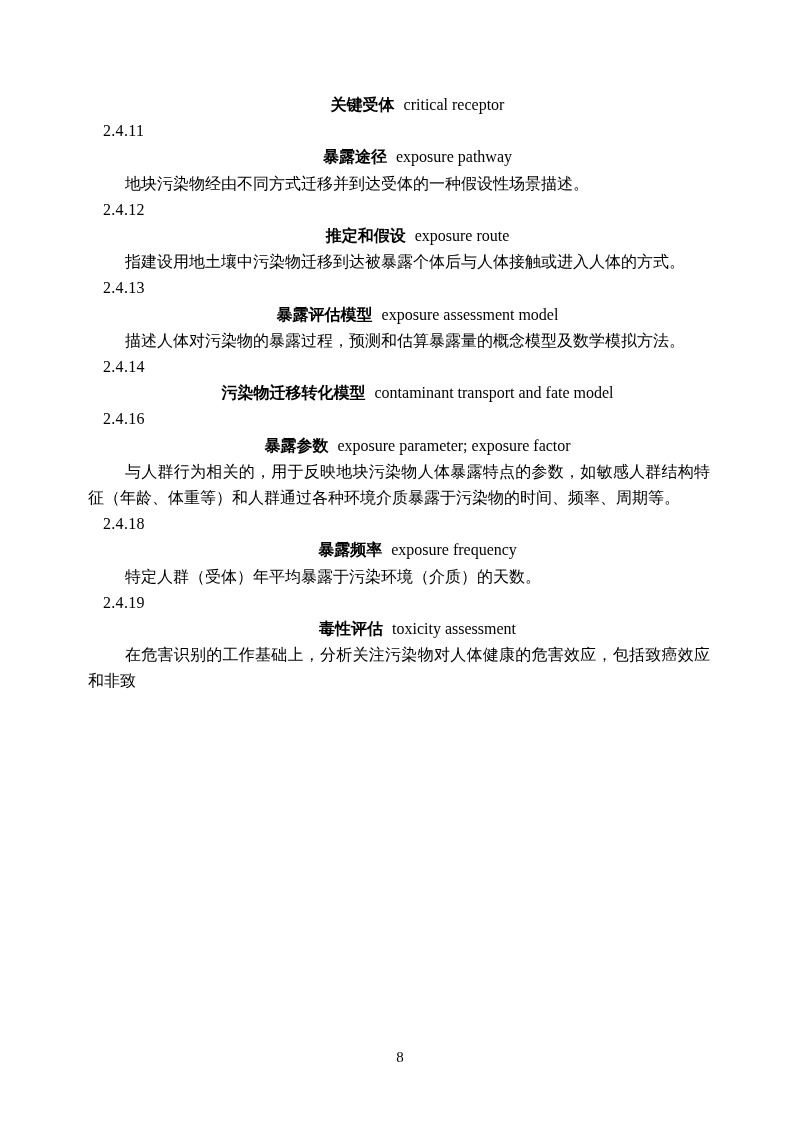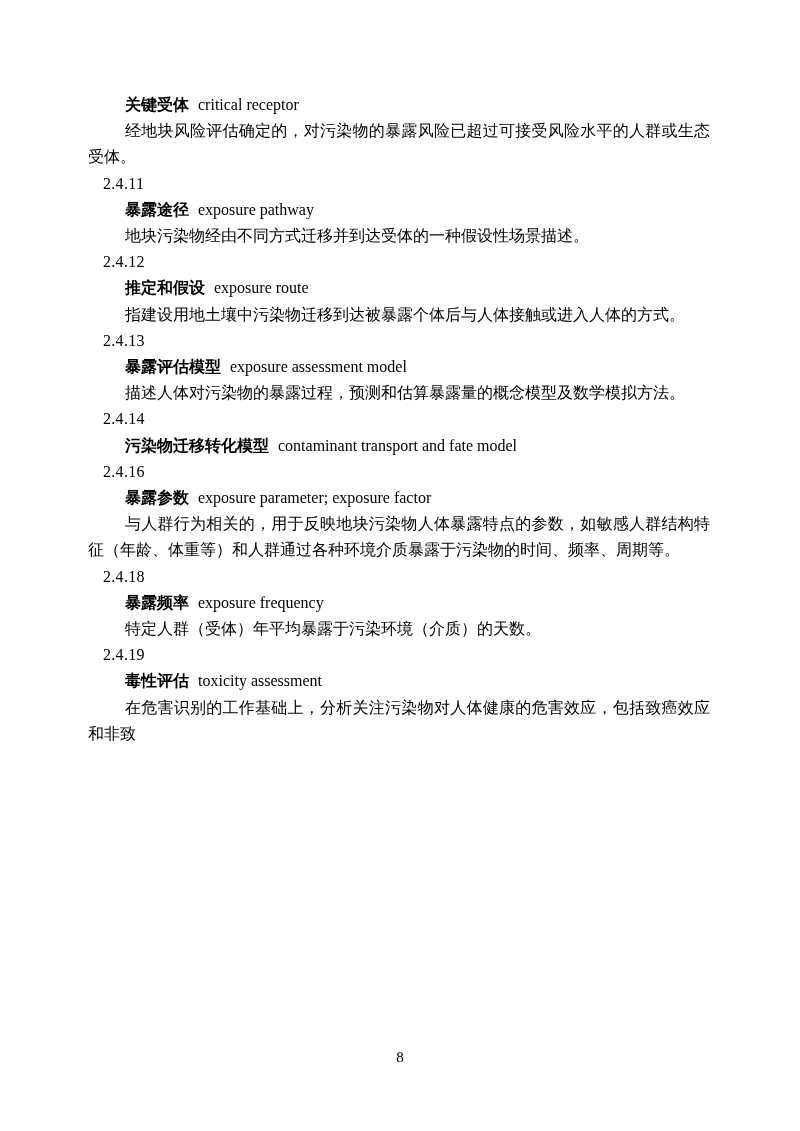--- a/index.html
+++ b/index.html
@@ -32,20 +32,21 @@
     margin: 0;
   }
   .entry-number {
     padding-left: 15px;
     font-size: 16px;
     letter-spacing: 0.3px;
   }
   .term-line {
     text-indent: 37px;
     white-space: nowrap;
+    text-align: center;
   }
   .term-zh {
     font-weight: 700;
   }
   .term-en {
     margin-left: 9px;
     font-weight: 400;
   }
   .definition {
     text-indent: 37px;
@@ -64,21 +65,20 @@
 </style>
 </head>
 <body>
 
 <div class="page">
 
   <div class="content">
     <div class="entry">
 
       <div class="term-line"><span class="term-zh">关键受体</span><span class="term-en">critical receptor</span></div>
-      <p class="definition">经地块风险评估确定的，对污染物的暴露风险已超过可接受风险水平的人群或生态受体。</p>
     </div>
 
 
     <div class="entry">
       <div class="entry-number">2.4.11</div>
       <div class="term-line"><span class="term-zh">暴露途径</span><span class="term-en">exposure pathway</span></div>
       <p class="definition">地块污染物经由不同方式迁移并到达受体的一种假设性场景描述。</p>
     </div>
 
     <div class="entry">

